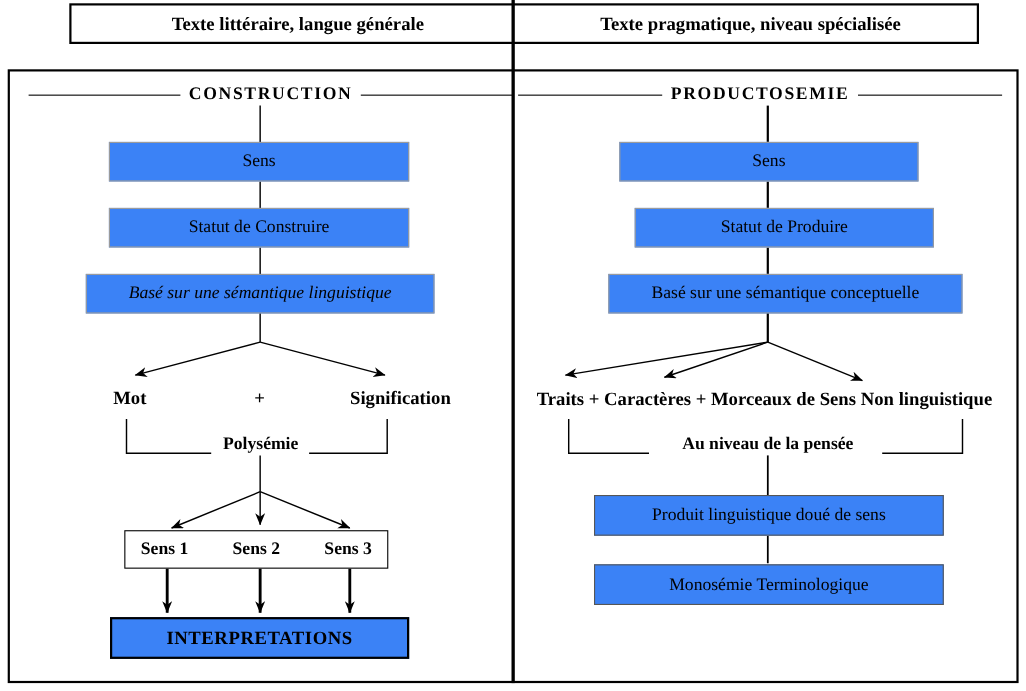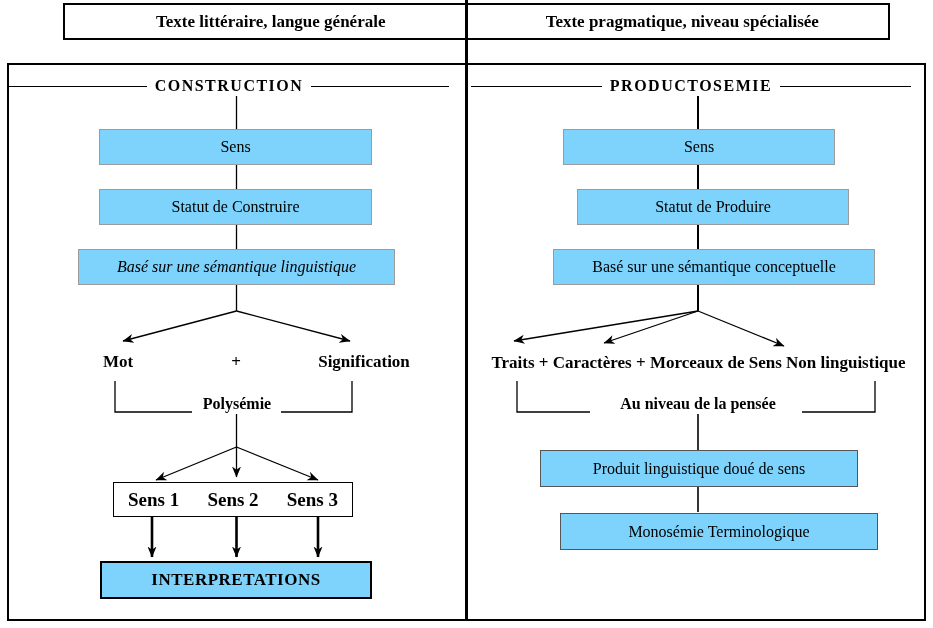--- a/index.html
+++ b/index.html
@@ -16,31 +16,31 @@
   .divider{left:465px;top:0;width:3px;height:621px;background:#000;}
   .frame{left:7px;top:63px;width:915px;height:554px;border:2px solid #000;}
   
   .legend{top:76px;width:452px;height:20px;display:flex;align-items:center;}
   .legend .hline{flex:1;height:0;border-top:1.5px solid #000;}
   .legend .hline.first{margin-right:8px;}
   .legend .hline.last{margin-left:8px;margin-right:12px;}
   .legend .cap{font-weight:bold;font-size:16px;letter-spacing:1.5px;white-space:nowrap;}
   
   .fbox{display:flex;align-items:center;justify-content:center;font-size:16px;
-    background:#7dd3fc;border:1px solid #9b9b9b;box-sizing:border-box;white-space:nowrap;}
+    background:#3b82f6;border:1px solid #9b9b9b;box-sizing:border-box;white-space:nowrap;}
   .fbox.dark{border-color:#565656;}
   .fbox.black{border:2px solid #000;font-weight:bold;font-size:17px;letter-spacing:.5px;}
   
   .blabel{font-weight:bold;font-size:17px;text-align:center;white-space:nowrap;}
   .blabel.small{font-size:16px;}
   
   .sens-frame{left:113px;top:482px;width:240px;height:35px;border:1px solid #000;
     box-sizing:border-box;display:flex;align-items:center;justify-content:space-between;
     padding:0 14px;background:transparent;}
-  .sens-frame span{font-weight:bold;font-size:19px;}
+  .sens-frame span{font-weight:bold;font-size:16px;}
   svg.wires{left:0;top:0;width:933px;height:628px;pointer-events:none;}
 </style>
 </head>
 <body>
 
 <div class="canvas">
 
   <svg class="wires abs" viewBox="0 0 933 628" xmlns="http://www.w3.org/2000/svg">
     <defs>
       <marker id="ah" markerWidth="12" markerHeight="10" refX="10.5" refY="4.5" orient="auto" markerUnits="userSpaceOnUse">
@@ -86,21 +86,21 @@
   </svg>
 
   <div class="abs header-box">
     <div class="header-cell">Texte littéraire, langue générale</div>
     <div class="header-cell">Texte pragmatique, niveau spécialisée</div>
   </div>
 
   <div class="abs frame"></div>
   <div class="abs divider"></div>
 
-  <div class="abs legend" style="left:9px;">
+  <div class="abs legend" style="left:26px;">
     <span class="hline first"></span>
     <span class="cap">CONSTRUCTION</span>
     <span class="hline last"></span>
   </div>
   <div class="abs legend" style="left:471px;">
     <span class="hline first"></span>
     <span class="cap">PRODUCTOSEMIE</span>
     <span class="hline last"></span>
   </div>
 
@@ -118,19 +118,19 @@
     <span>Sens 2</span>
     <span>Sens 3</span>
   </div>
 
   <div class="abs fbox black" style="left:100px;top:561px;width:272px;height:38px;">INTERPRETATIONS</div>
 
   <div class="abs fbox" style="left:563px;top:129px;width:272px;height:36px;">Sens</div>
   <div class="abs fbox" style="left:563px;top:189px;width:272px;height:36px;margin-left:14px;">Statut de Produire</div>
   <div class="abs fbox" style="left:538px;top:249px;width:322px;height:36px;margin-left:15px;">Basé sur une sémantique conceptuelle</div>
 
-  <div class="abs blabel" style="left:469px;top:353px;width:459px;">Traits + Caractères + Morceaux de Sens Non linguistique</div>
+  <div class="abs blabel" style="left:443px;top:353px;width:459px;text-align:right;">Traits + Caractères + Morceaux de Sens Non linguistique</div>
   <div class="abs blabel small" style="left:595px;top:395px;width:206px;">Au niveau de la pensée</div>
 
   <div class="abs fbox dark" style="left:540px;top:450px;width:318px;height:37px;">Produit linguistique doué de sens</div>
-  <div class="abs fbox dark" style="left:560px;top:513px;width:318px;height:37px;">Monosémie Terminologique</div>
+  <div class="abs fbox dark" style="left:540px;top:513px;width:318px;height:37px;">Monosémie Terminologique</div>
 
 </div>
 
 </body></html>

